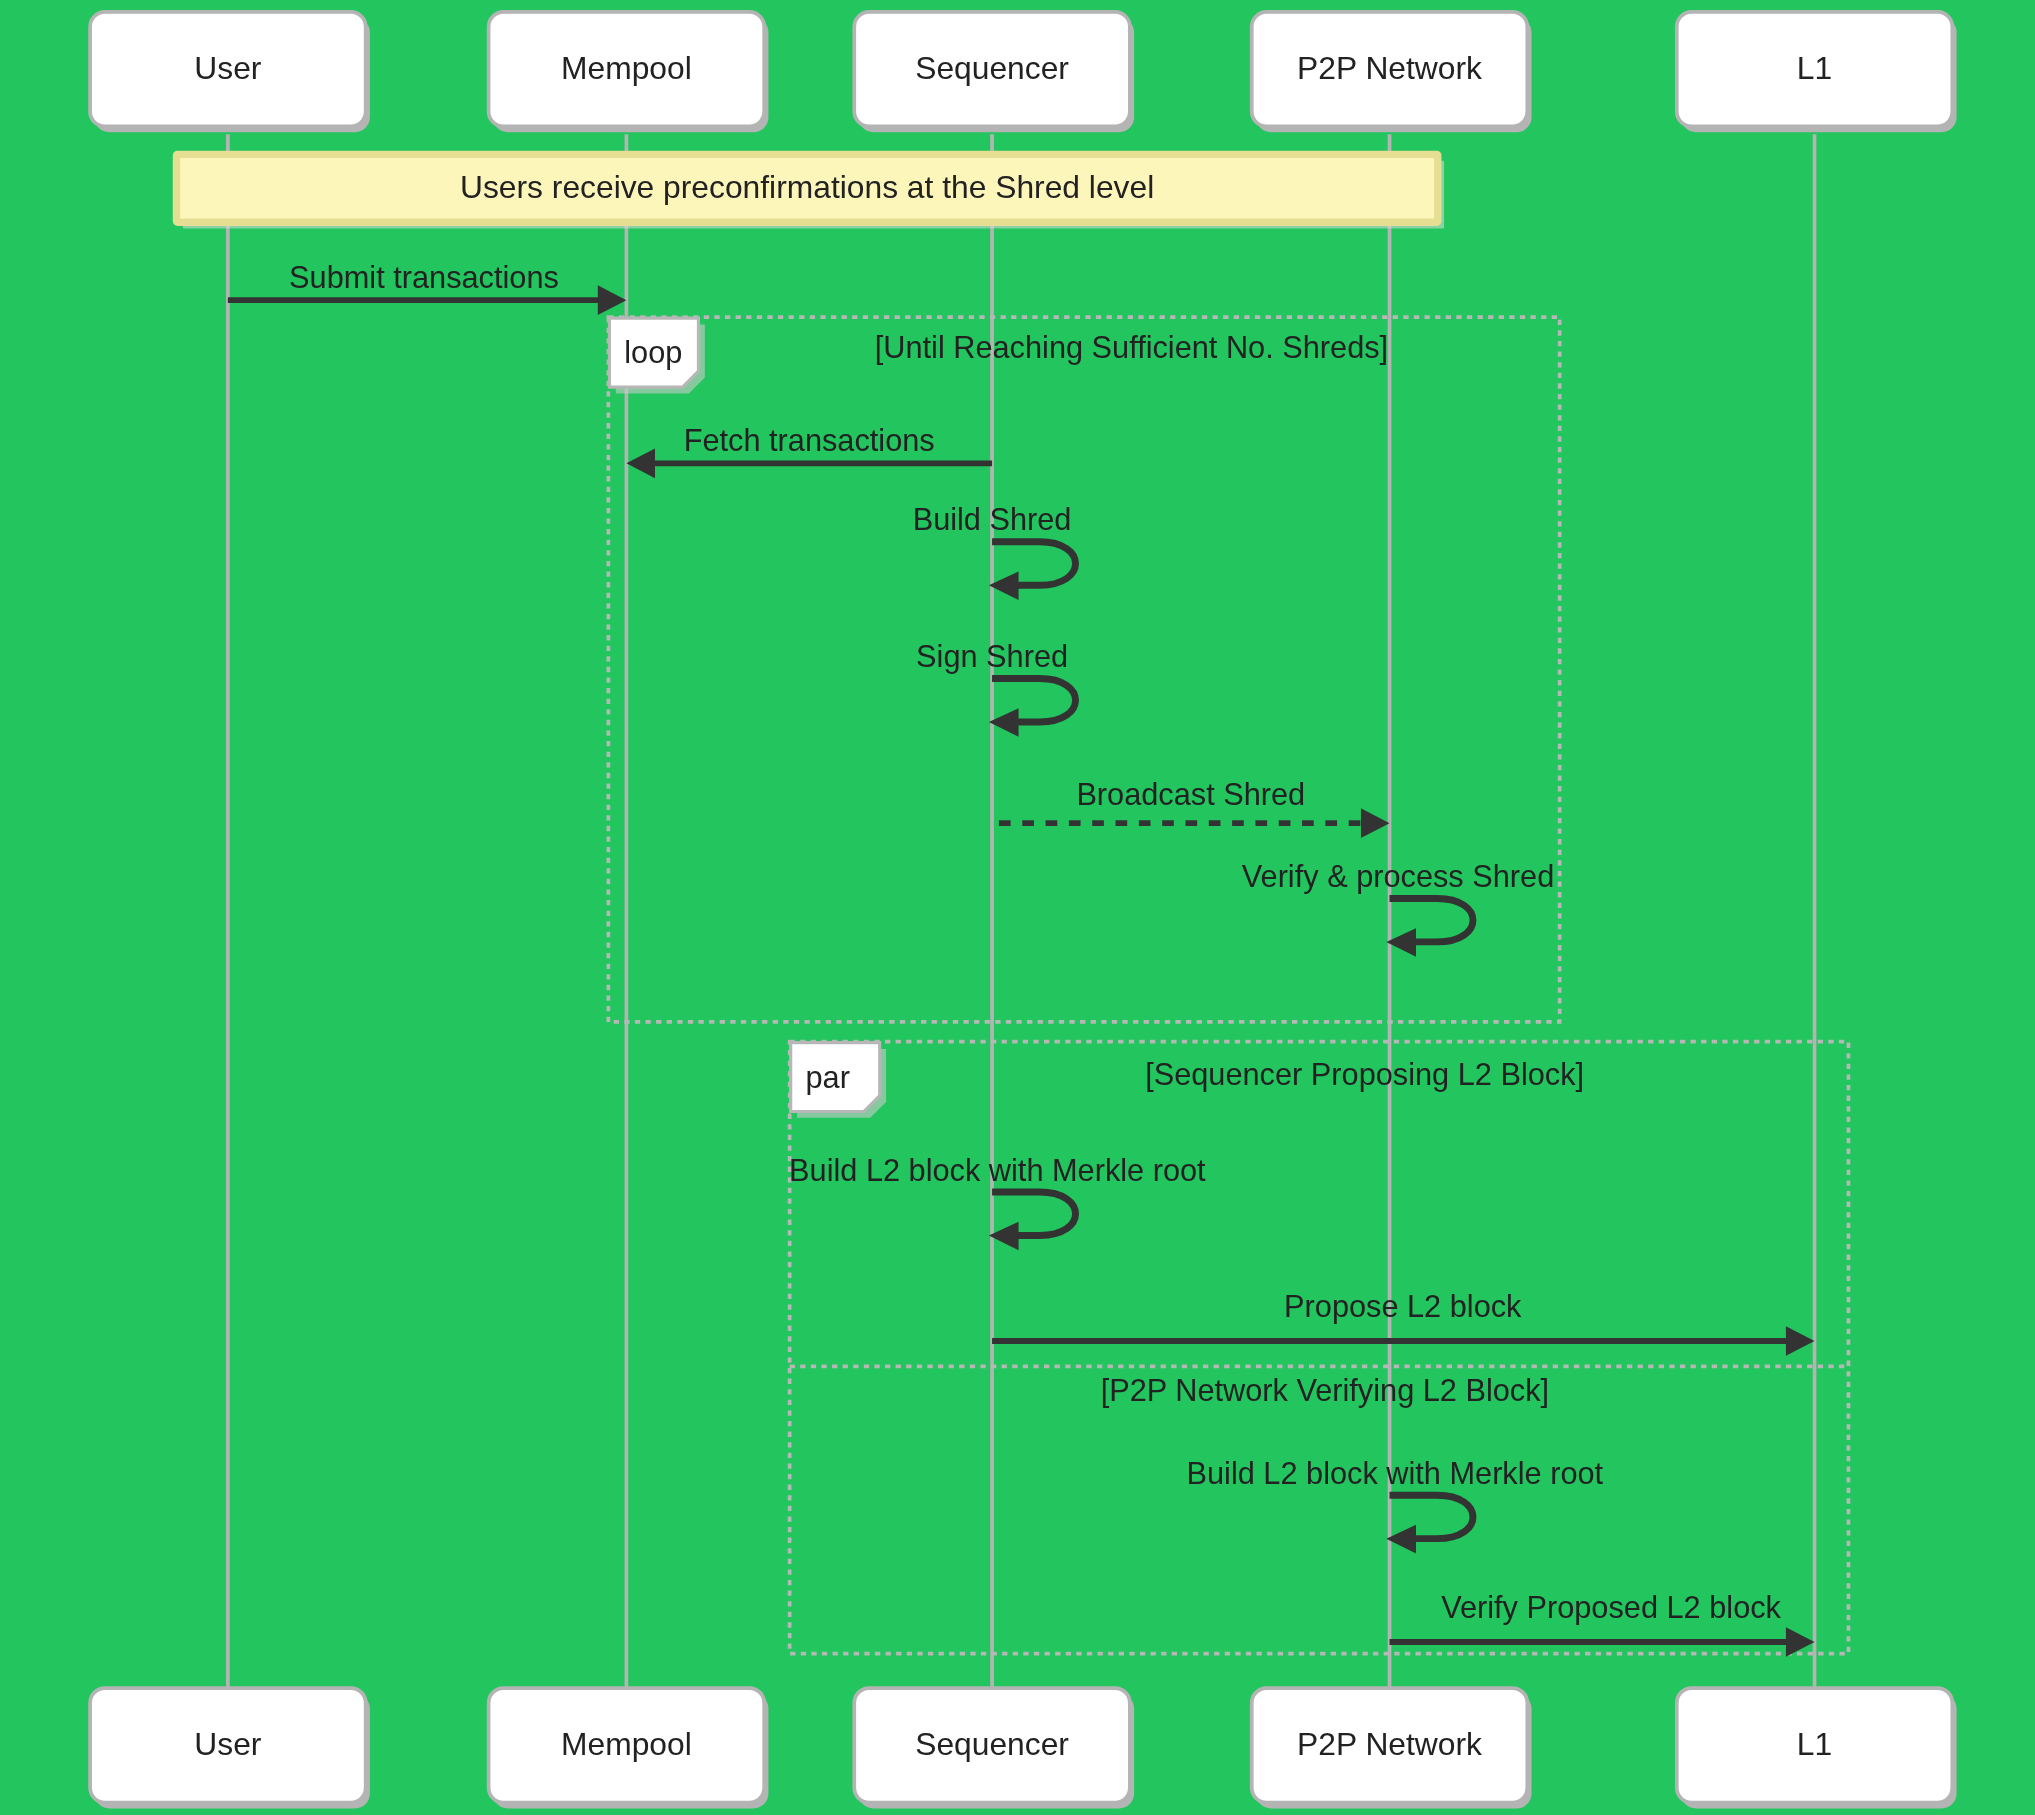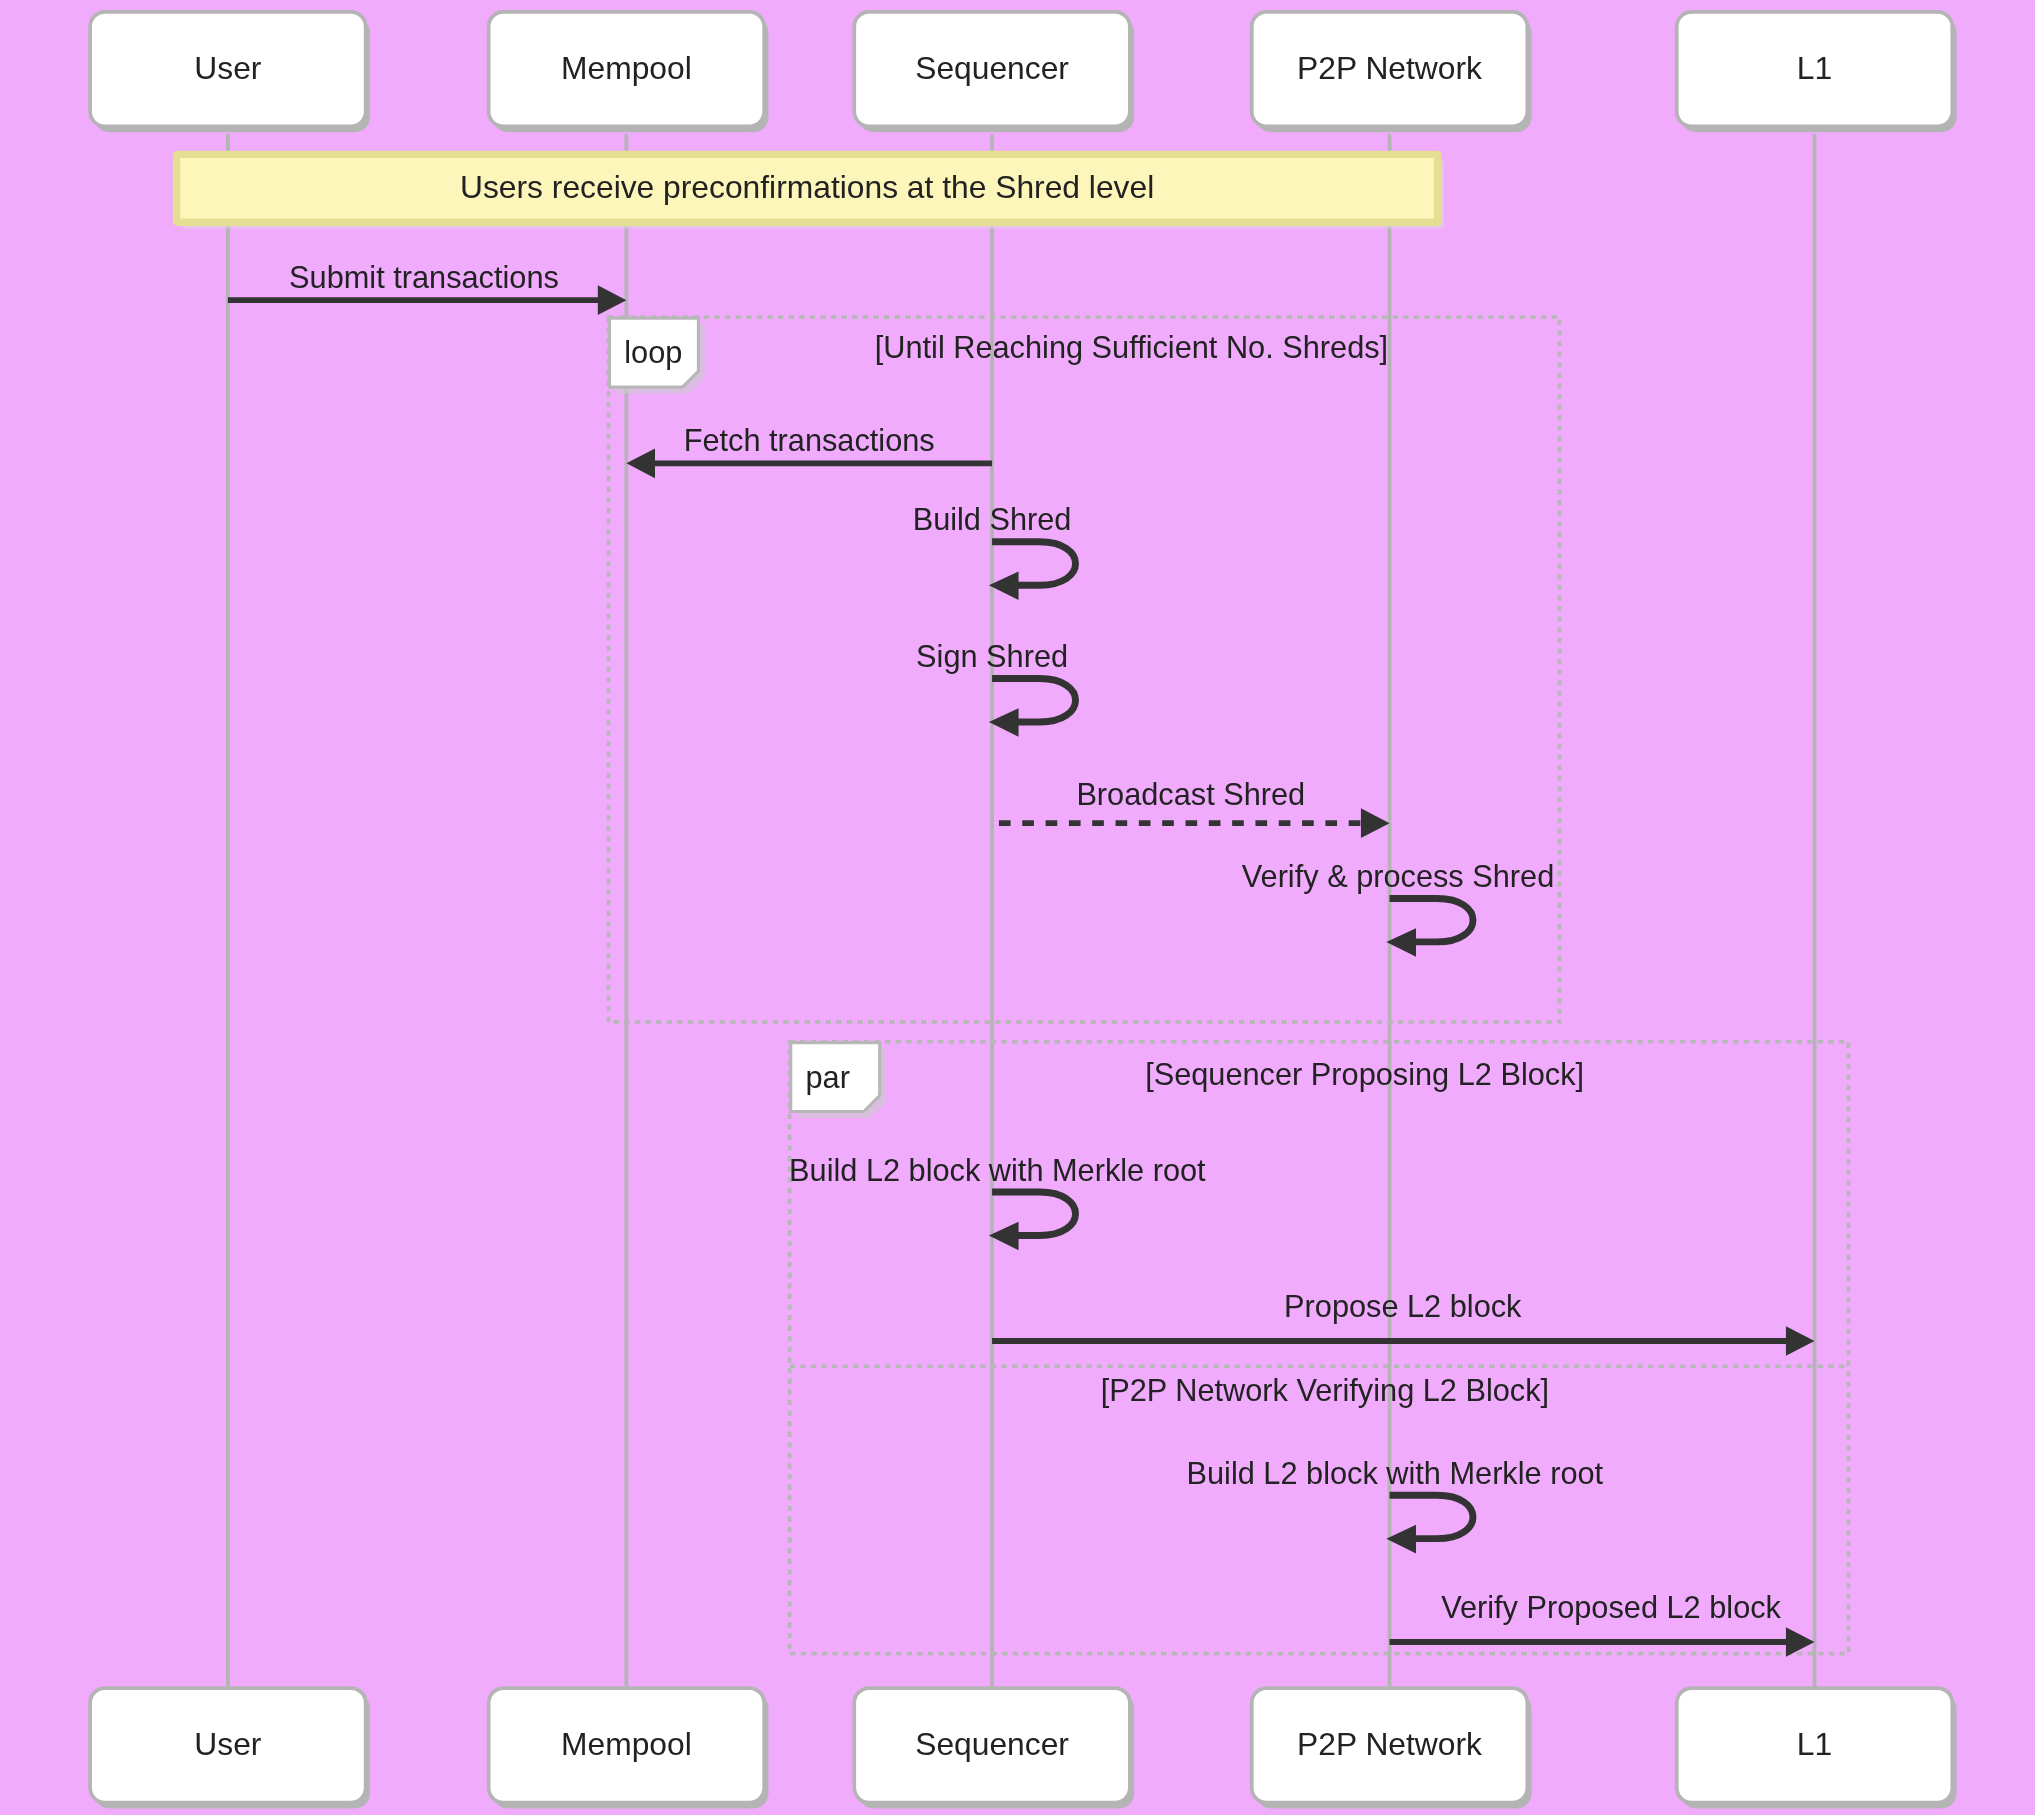--- a/index.html
+++ b/index.html
@@ -1,17 +1,17 @@
 <!DOCTYPE html>
 <html style="font-size:8.5px"><head>
 <meta charset="utf-8">
 <style>
   html,body{margin:0;padding:0;background:#ffffff;}
   body{font-family:"Liberation Sans","DejaVu Sans",sans-serif;}
-  #stage{position:relative;width:2035px;height:1816px;background:#f0abfc;overflow:hidden;}
+  #stage{position:relative;width:2035px;height:1816px;background:#22c55e;overflow:hidden;}
   svg#diagram{position:absolute;left:0;top:0;width:2035px;height:1816px;}
   .actor-box{fill:#ffffff;stroke:#b4b4b4;stroke-width:7;}
   .actor-shadow{fill:#b4b4b4;}
   .actor-label{font-family:"Liberation Sans","DejaVu Sans",sans-serif;font-size:60px;fill:#222222;text-anchor:middle;dominant-baseline:middle;}
   .lifeline{stroke:#b4b4b4;stroke-width:7;}
   .note-rect{fill:#fdf6bb;stroke:#e5de93;stroke-width:14;}
   .note-shadow{fill:#dddddd;opacity:.55;}
   .note-text{font-family:"Liberation Sans","DejaVu Sans",sans-serif;font-size:60px;fill:#222222;text-anchor:middle;dominant-baseline:middle;}
   .msg-line{stroke:#333333;stroke-width:11;fill:none;}
   .msg-line-dotted{stroke:#333333;stroke-width:11;fill:none;stroke-dasharray:22 22;}

